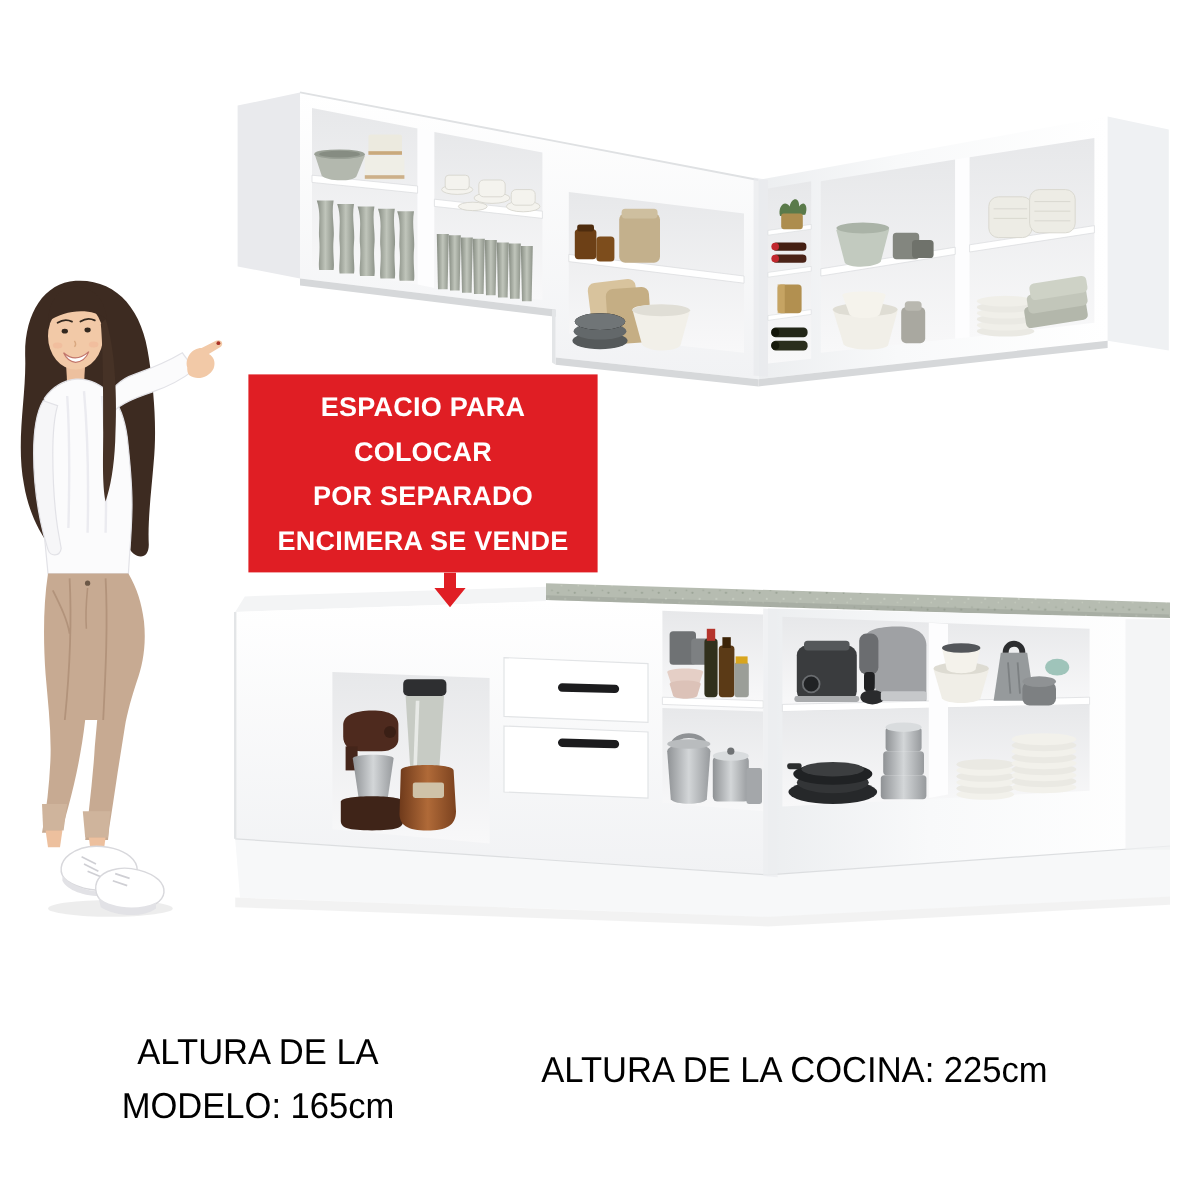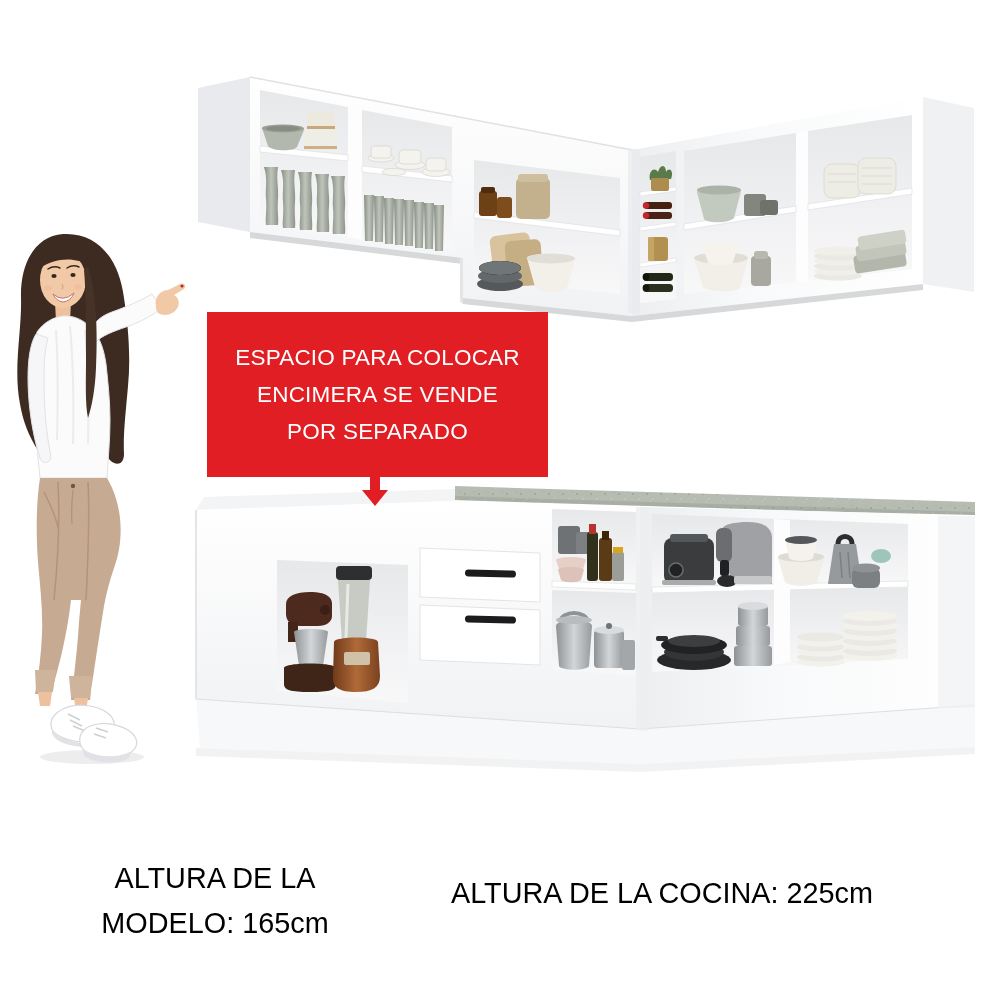--- a/index.html
+++ b/index.html
@@ -1,21 +1,21 @@
 <!DOCTYPE html>
 <html><head>
 <meta charset="utf-8">
 <style>
   html,body{margin:0;padding:0;background:#fff;}
   .page{position:relative;width:1000px;height:1000px;background:#fff;overflow:hidden;
         font-family:"Liberation Sans",sans-serif;}
   .scene{position:absolute;left:0;top:0;width:1000px;height:1000px;}
-  .callout{position:absolute;left:207px;top:312px;width:341px;height:165px;
+  .callout{position:absolute;left:207px;top:312px;width:291px;height:165px;
            background:#E01E24;color:#fff;display:flex;flex-direction:column;
-           justify-content:center;text-align:center;font-weight:normal;
+           justify-content:center;text-align:center;font-weight:bold;
            font-size:22.5px;line-height:37px;letter-spacing:0.2px;}
   .arrow-wrap{position:absolute;left:357px;top:477px;width:36px;height:30px;}
   .caption{position:absolute;color:#000;text-align:center;transform:scaleX(0.96);}
   .caption-left{left:56px;top:855px;width:318px;font-size:30px;line-height:45px;}
   .caption-right{left:434px;top:876px;width:456px;font-size:30px;line-height:34px;}
 </style>
 </head>
 <body>
 
 <div class="page">
@@ -430,22 +430,22 @@
       <path d="M68,714 L80,720 M70,720 L82,726 M73,726 L85,731" stroke="#cfcfd4" stroke-width="1.4"></path>
       <path d="M84,730 C78,736 78,746 86,752 C98,760 118,760 130,753 C138,748 139,740 132,733 C124,726 108,722 98,724 C92,725 87,727 84,730 Z" fill="#ffffff" stroke="#d8d8dc" stroke-width="1.2"></path>
       <path d="M82,748 C92,757 116,759 130,752 L130,757 C120,765 96,764 84,756 Z" fill="#e2e2e6"></path>
       <path d="M96,728 L108,732 M94,734 L106,738" stroke="#cfcfd4" stroke-width="1.4"></path>
     </g>
   </g>
 </svg>
 
 <div class="callout" style="background: rgb(224, 30, 36);">
   <div>ESPACIO PARA COLOCAR</div>
+  <div>POR SEPARADO</div>
   <div>ENCIMERA SE VENDE</div>
-  <div>POR SEPARADO</div>
 </div>
 <div class="arrow-wrap">
   <svg width="36" height="30" viewBox="0 0 36 30">
     <polygon points="13,0 23,0 23,13 31,13 18,29 5,13 13,13" fill="#E01E24"></polygon>
   </svg>
 </div>
 
 <div class="caption caption-left">
   <div>ALTURA DE LA</div>
   <div>MODELO: 165cm</div>

